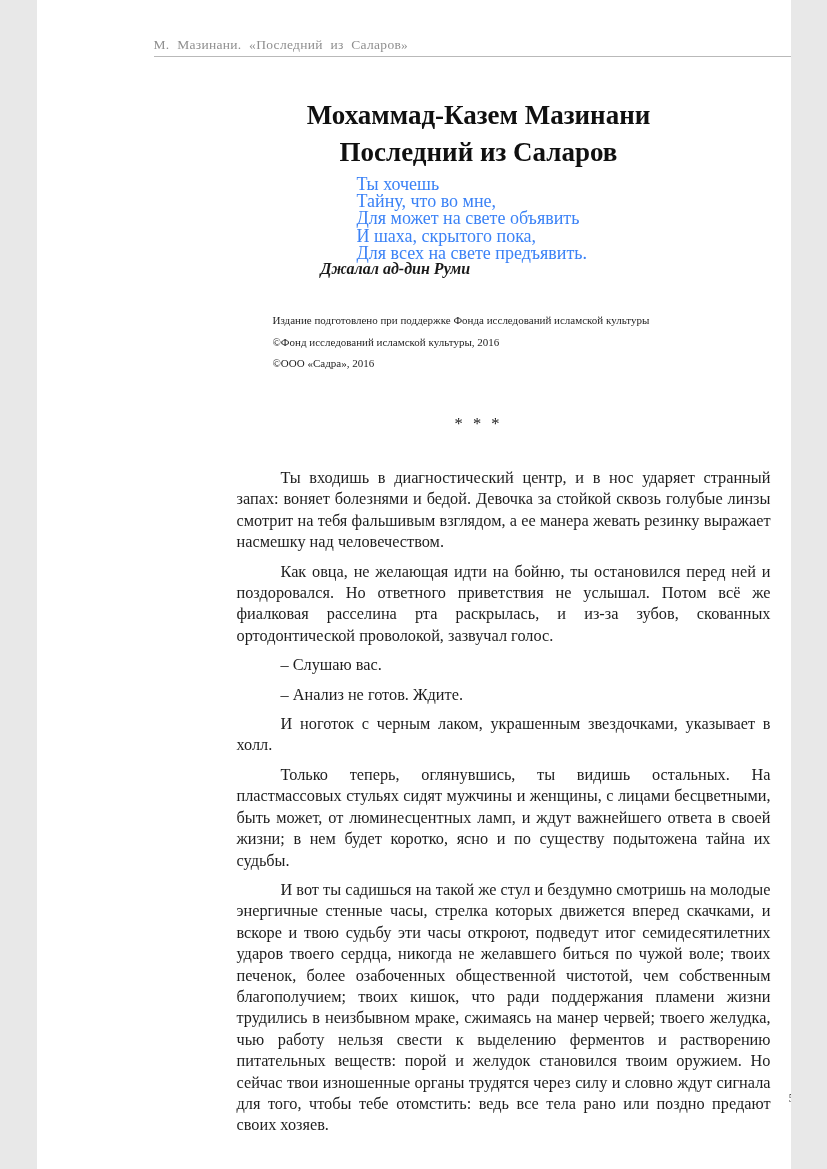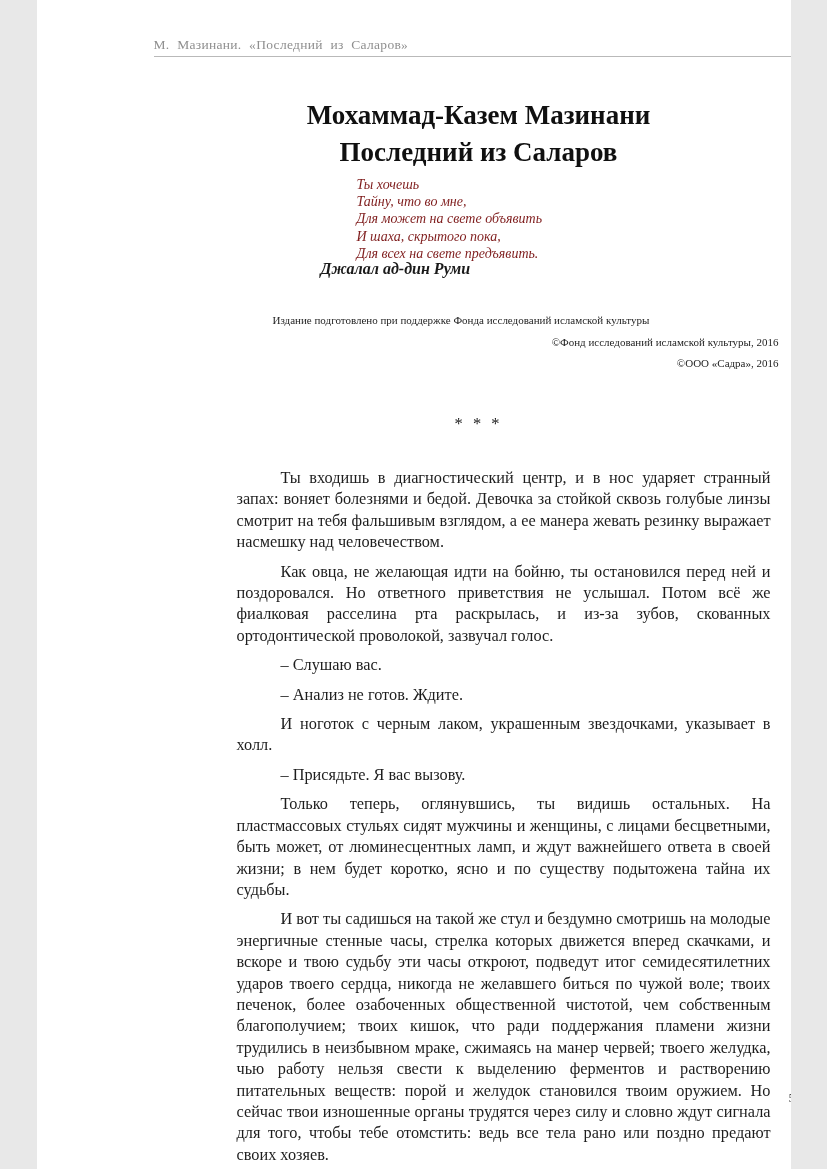--- a/index.html
+++ b/index.html
@@ -36,41 +36,40 @@
   .title-block h1 {
     margin: 0;
     font-size: 27px;
     font-weight: bold;
     line-height: 37px;
     color: #101010;
   }
   .epigraph {
     position: absolute;
     left: 320px; top: 176px;
-    font-style: italic;
-    font-size: 14px;
+    font-size: 18px;
     line-height: 17.2px;
-    color: #7f1d1d;
+    color: #3b82f6;
   }
   .epigraph-attribution {
     position: absolute;
     left: 284px; top: 260px;
     font-style: italic;
     font-weight: bold;
     font-size: 16px;
     color: #1a1a1a;
   }
   .imprint {
     position: absolute;
     left: 192px; top: 310px;
     width: 550px;
     font-size: 11px;
     line-height: 21.5px;
   }
-  .imprint p { margin: 0; text-indent: 44px; text-align: right; }
+  .imprint p { margin: 0; text-indent: 44px; }
   .imprint p.justified { text-align: justify; }
   .separator {
     position: absolute;
     left: 117px; top: 414px;
     width: 650px;
     text-align: center;
     font-size: 16.5px;
     letter-spacing: 3px;
     color: #1a1a1a;
   }
@@ -123,20 +122,19 @@
   </div>
 
   <div class="separator">* * *</div>
 
   <div class="body-text">
     <p>Ты входишь в диагностический центр, и в нос ударяет странный запах: воняет болезнями и бедой. Девочка за стойкой сквозь голубые линзы смотрит на тебя фальшивым взглядом, а ее манера жевать резинку выражает насмешку над человечеством.</p>
     <p>Как овца, не желающая идти на бойню, ты остановился перед ней и поздоровался. Но ответного приветствия не услышал. Потом всё же фиалковая расселина рта раскрылась, и из-за зубов, скованных ортодонтической проволокой, зазвучал голос.</p>
     <p>– Слушаю вас.</p>
     <p>– Анализ не готов. Ждите.</p>
     <p>И ноготок с черным лаком, украшенным звездочками, указывает в холл.</p>
-    <p>– Присядьте. Я вас вызову.</p>
     <p>Только теперь, оглянувшись, ты видишь остальных. На пластмассовых стульях сидят мужчины и женщины, с лицами бесцветными, быть может, от люминесцентных ламп, и ждут важнейшего ответа в своей жизни; в нем будет коротко, ясно и по существу подытожена тайна их судьбы.</p>
     <p>И вот ты садишься на такой же стул и бездумно смотришь на молодые энергичные стенные часы, стрелка которых движется вперед скачками, и вскоре и твою судьбу эти часы откроют, подведут итог семидесятилетних ударов твоего сердца, никогда не желавшего биться по чужой воле; твоих печенок, более озабоченных общественной чистотой, чем собственным благополучием; твоих кишок, что ради поддержания пламени жизни трудились в неизбывном мраке, сжимаясь на манер червей; твоего желудка, чью работу нельзя свести к выделению ферментов и растворению питательных веществ: порой и желудок становился твоим оружием. Но сейчас твои изношенные органы трудятся через силу и словно ждут сигнала для того, чтобы тебе отомстить: ведь все тела рано или поздно предают своих хозяев.</p>
   </div>
 
   <div class="page-number">5</div>
 
 </div>
 
 </body></html>

